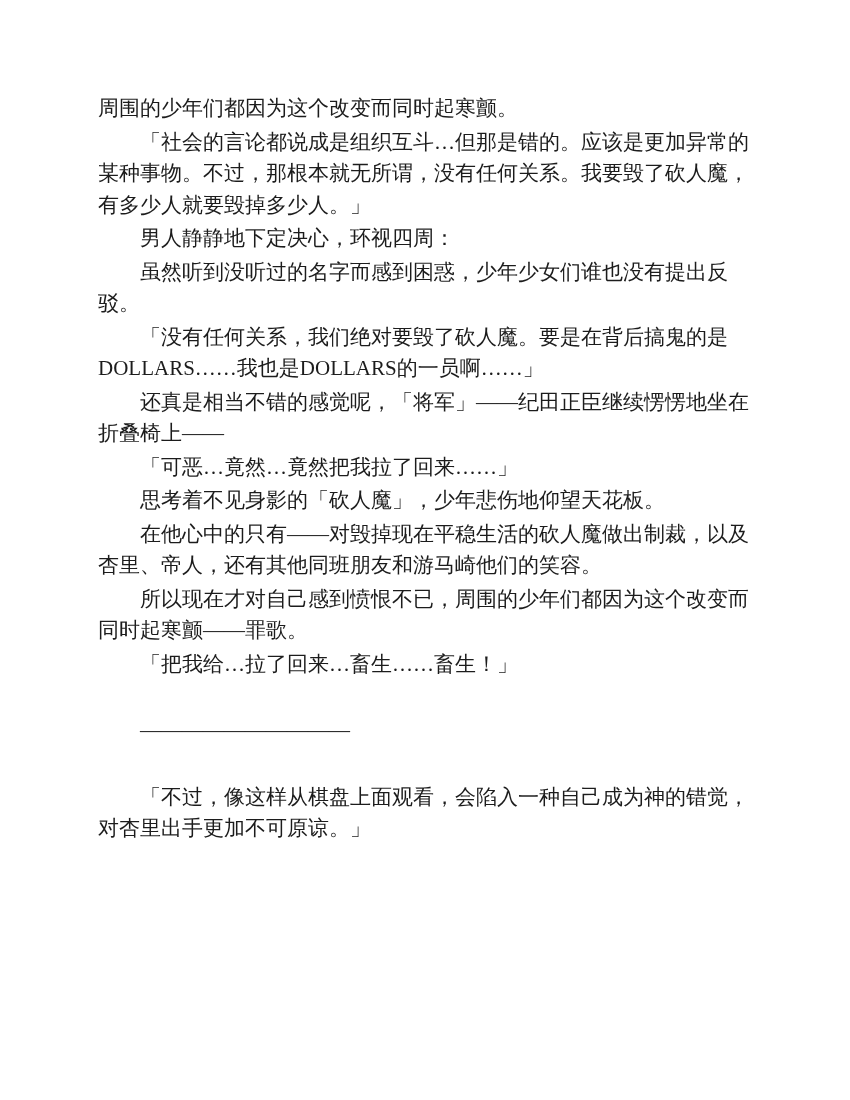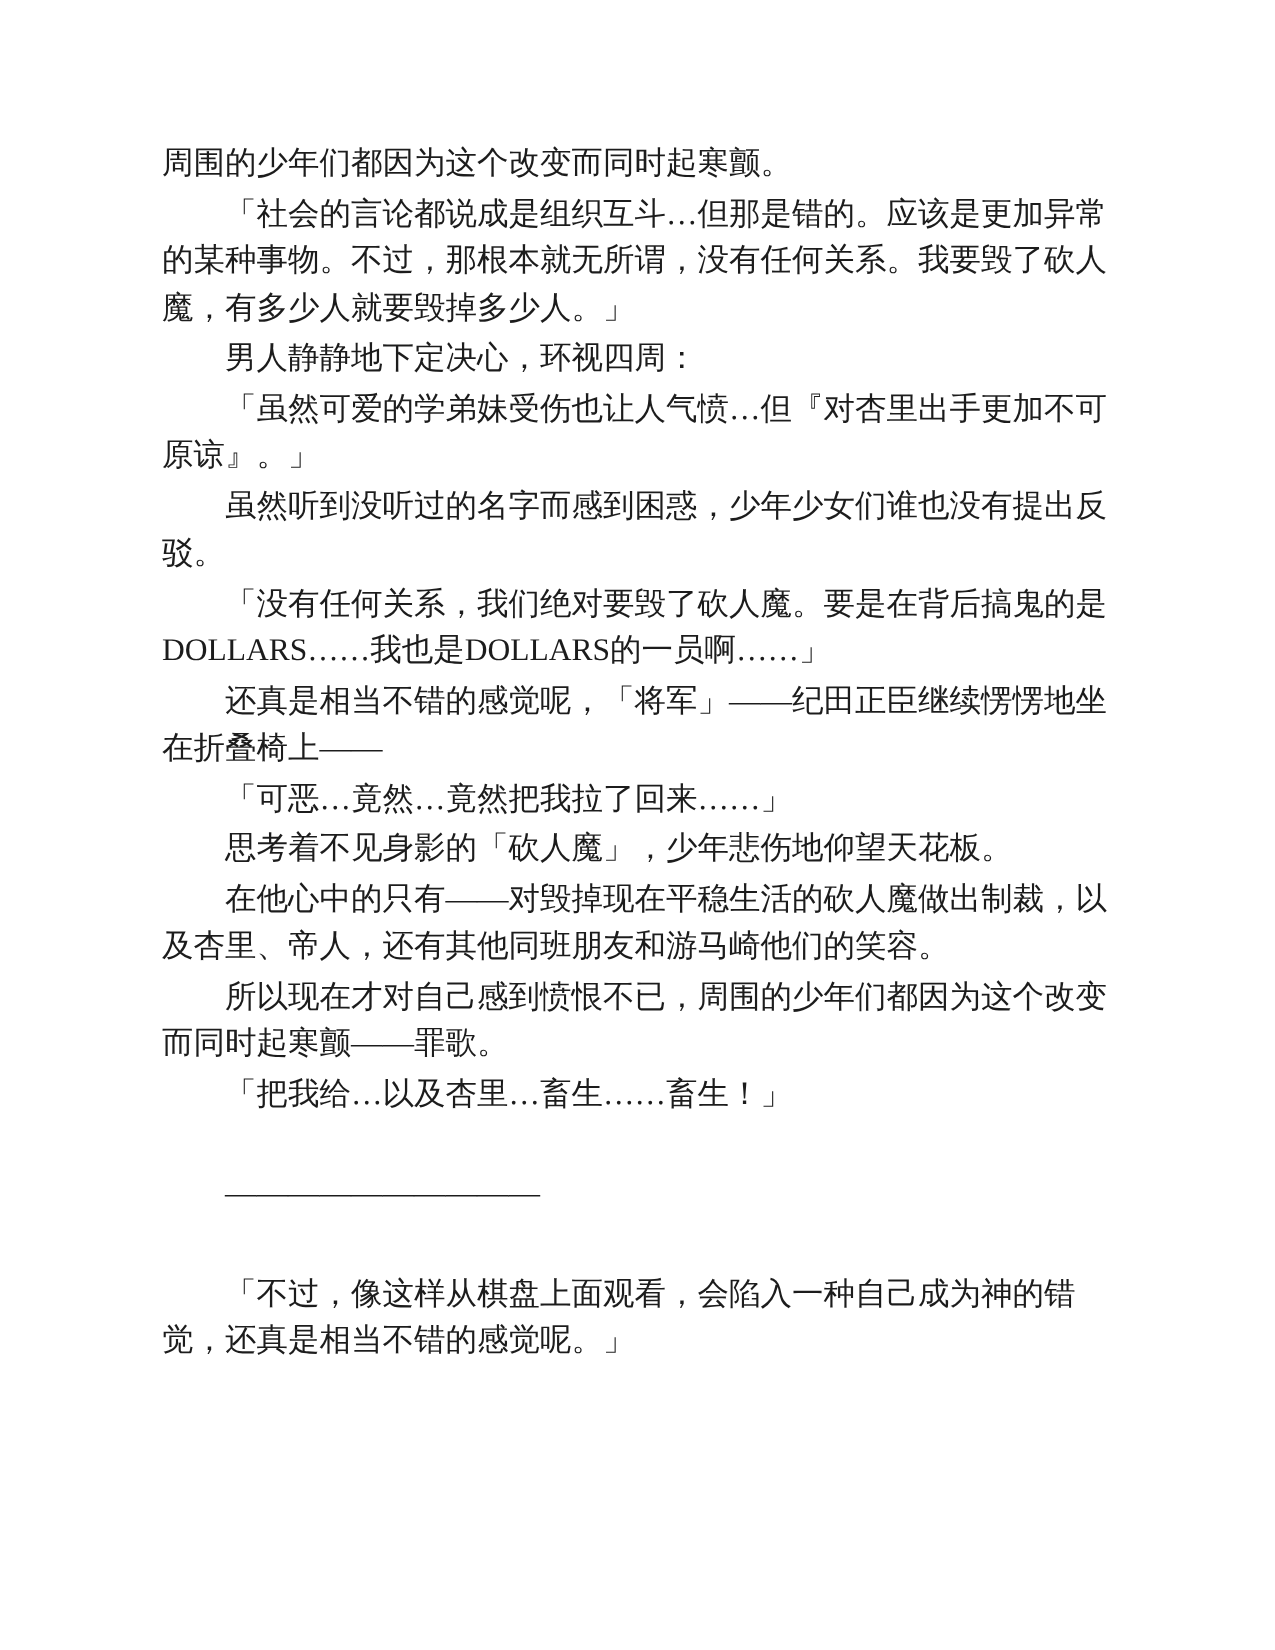--- a/index.html
+++ b/index.html
@@ -28,21 +28,21 @@
     top: 93px;
     width: 660px;
     color: #1c1c1c;
     font-size: 21px;
     line-height: 31.5px;
     text-align: left;
     word-break: normal;
     overflow-wrap: break-word;
   }
   .text-column p {
-    margin: 0 0 2px 12px;
+    margin: 0 0 2px 2px;
     padding: 0;
   }
   .text-column p.indent {
     text-indent: 2em;
   }
   .text-column p.no-indent {
     text-indent: 0;
   }
   .text-column p.divider {
     margin-top: 35px;
@@ -52,25 +52,24 @@
   }
 </style>
 </head>
 <body>
 
 <main class="doc-page">
   <div class="text-column" id="text-column">
       <p class="no-indent">周围的少年们都因为这个改变而同时起寒颤。</p>
       <p class="indent">「社会的言论都说成是组织互斗…但那是错的。应该是更加异常的某种事物。不过，那根本就无所谓，没有任何关系。我要毁了砍人魔，有多少人就要毁掉多少人。」</p>
       <p class="indent">男人静静地下定决心，环视四周：</p>
-      <p class="indent">「虽然可爱的学弟妹受伤也让人气愤…但『对杏里出手更加不可原谅』。」</p>
       <p class="indent">虽然听到没听过的名字而感到困惑，少年少女们谁也没有提出反驳。</p>
       <p class="indent">「没有任何关系，我们绝对要毁了砍人魔。要是在背后搞鬼的是DOLLARS……我也是DOLLARS的一员啊……」</p>
       <p class="indent">还真是相当不错的感觉呢，「将军」——纪田正臣继续愣愣地坐在折叠椅上——</p>
       <p class="indent">「可恶…竟然…竟然把我拉了回来……」</p>
       <p class="indent">思考着不见身影的「砍人魔」，少年悲伤地仰望天花板。</p>
       <p class="indent">在他心中的只有——对毁掉现在平稳生活的砍人魔做出制裁，以及杏里、帝人，还有其他同班朋友和游马崎他们的笑容。</p>
       <p class="indent">所以现在才对自己感到愤恨不已，周围的少年们都因为这个改变而同时起寒颤——罪歌。</p>
-      <p class="indent">「把我给…以及杏里…畜生……畜生！」</p>
+      <p class="indent">「把我给…拉了回来…畜生……畜生！」</p>
       <p class="indent divider">——————————</p>
-      <p class="indent">「不过，像这样从棋盘上面观看，会陷入一种自己成为神的错觉，还真是相当不错的感觉呢。」</p>
+      <p class="indent">「不过，像这样从棋盘上面观看，会陷入一种自己成为神的错觉，对杏里出手更加不可原谅。」</p>
     </div>
 </main>
 
 </body></html>

